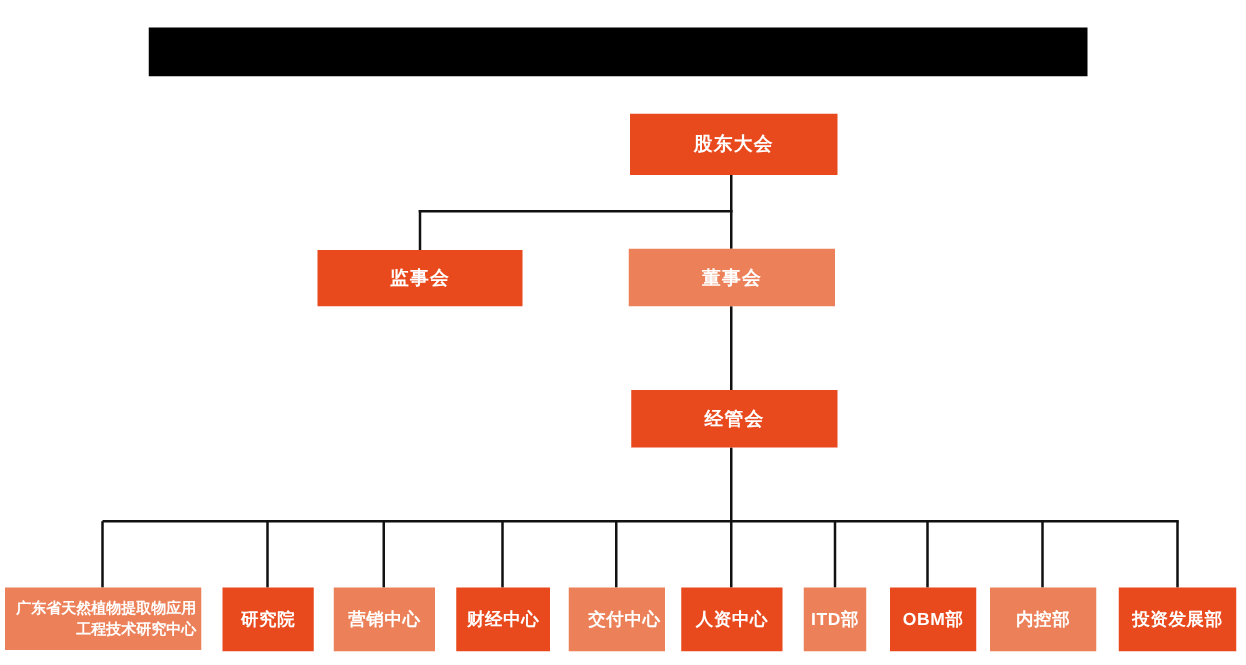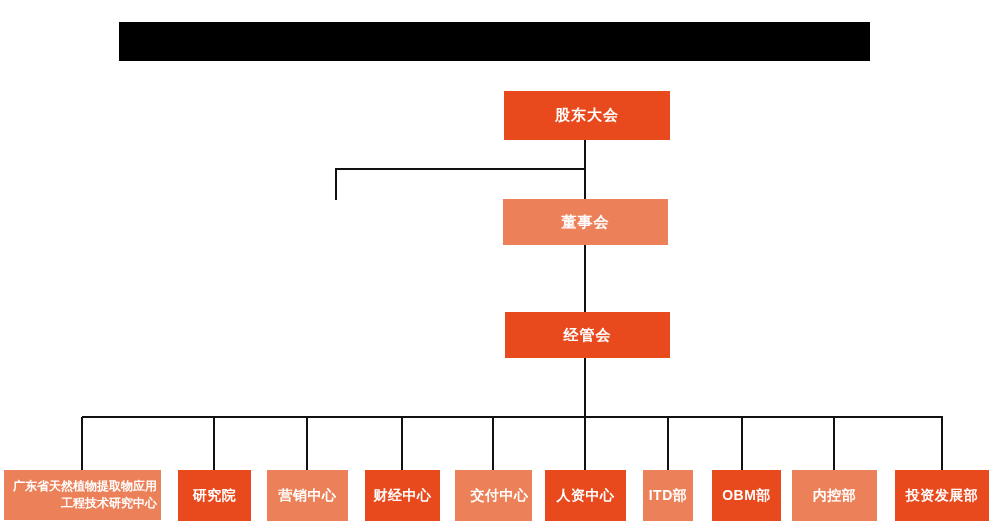--- a/index.html
+++ b/index.html
@@ -70,20 +70,21 @@
   <div class="vline" style="left:401px;top:417px;height:53px;"></div>
   <div class="vline" style="left:492px;top:417px;height:53px;"></div>
   <div class="vline" style="left:584px;top:417px;height:53px;"></div>
   <div class="vline" style="left:667px;top:417px;height:53px;"></div>
   <div class="vline" style="left:741px;top:417px;height:53px;"></div>
   <div class="vline" style="left:833px;top:417px;height:53px;"></div>
   <div class="vline" style="left:941px;top:417px;height:53px;"></div>
 
   <div class="node n-shareholders primary">股东大会</div>
 
+  <div class="node n-supervisory primary">监事会</div>
   <div class="node n-directors secondary">董事会</div>
 
   <div class="node n-management primary">经管会</div>
 
   <div class="node dept n-dept0 secondary">广东省天然植物提取物应用工程技术研究中心</div>
   <div class="node dept n-dept1 primary">研究院</div>
   <div class="node dept n-dept2 secondary">营销中心</div>
   <div class="node dept n-dept3 primary">财经中心</div>
   <div class="node dept n-dept4 secondary">交付中心</div>
   <div class="node dept n-dept5 primary">人资中心</div>

